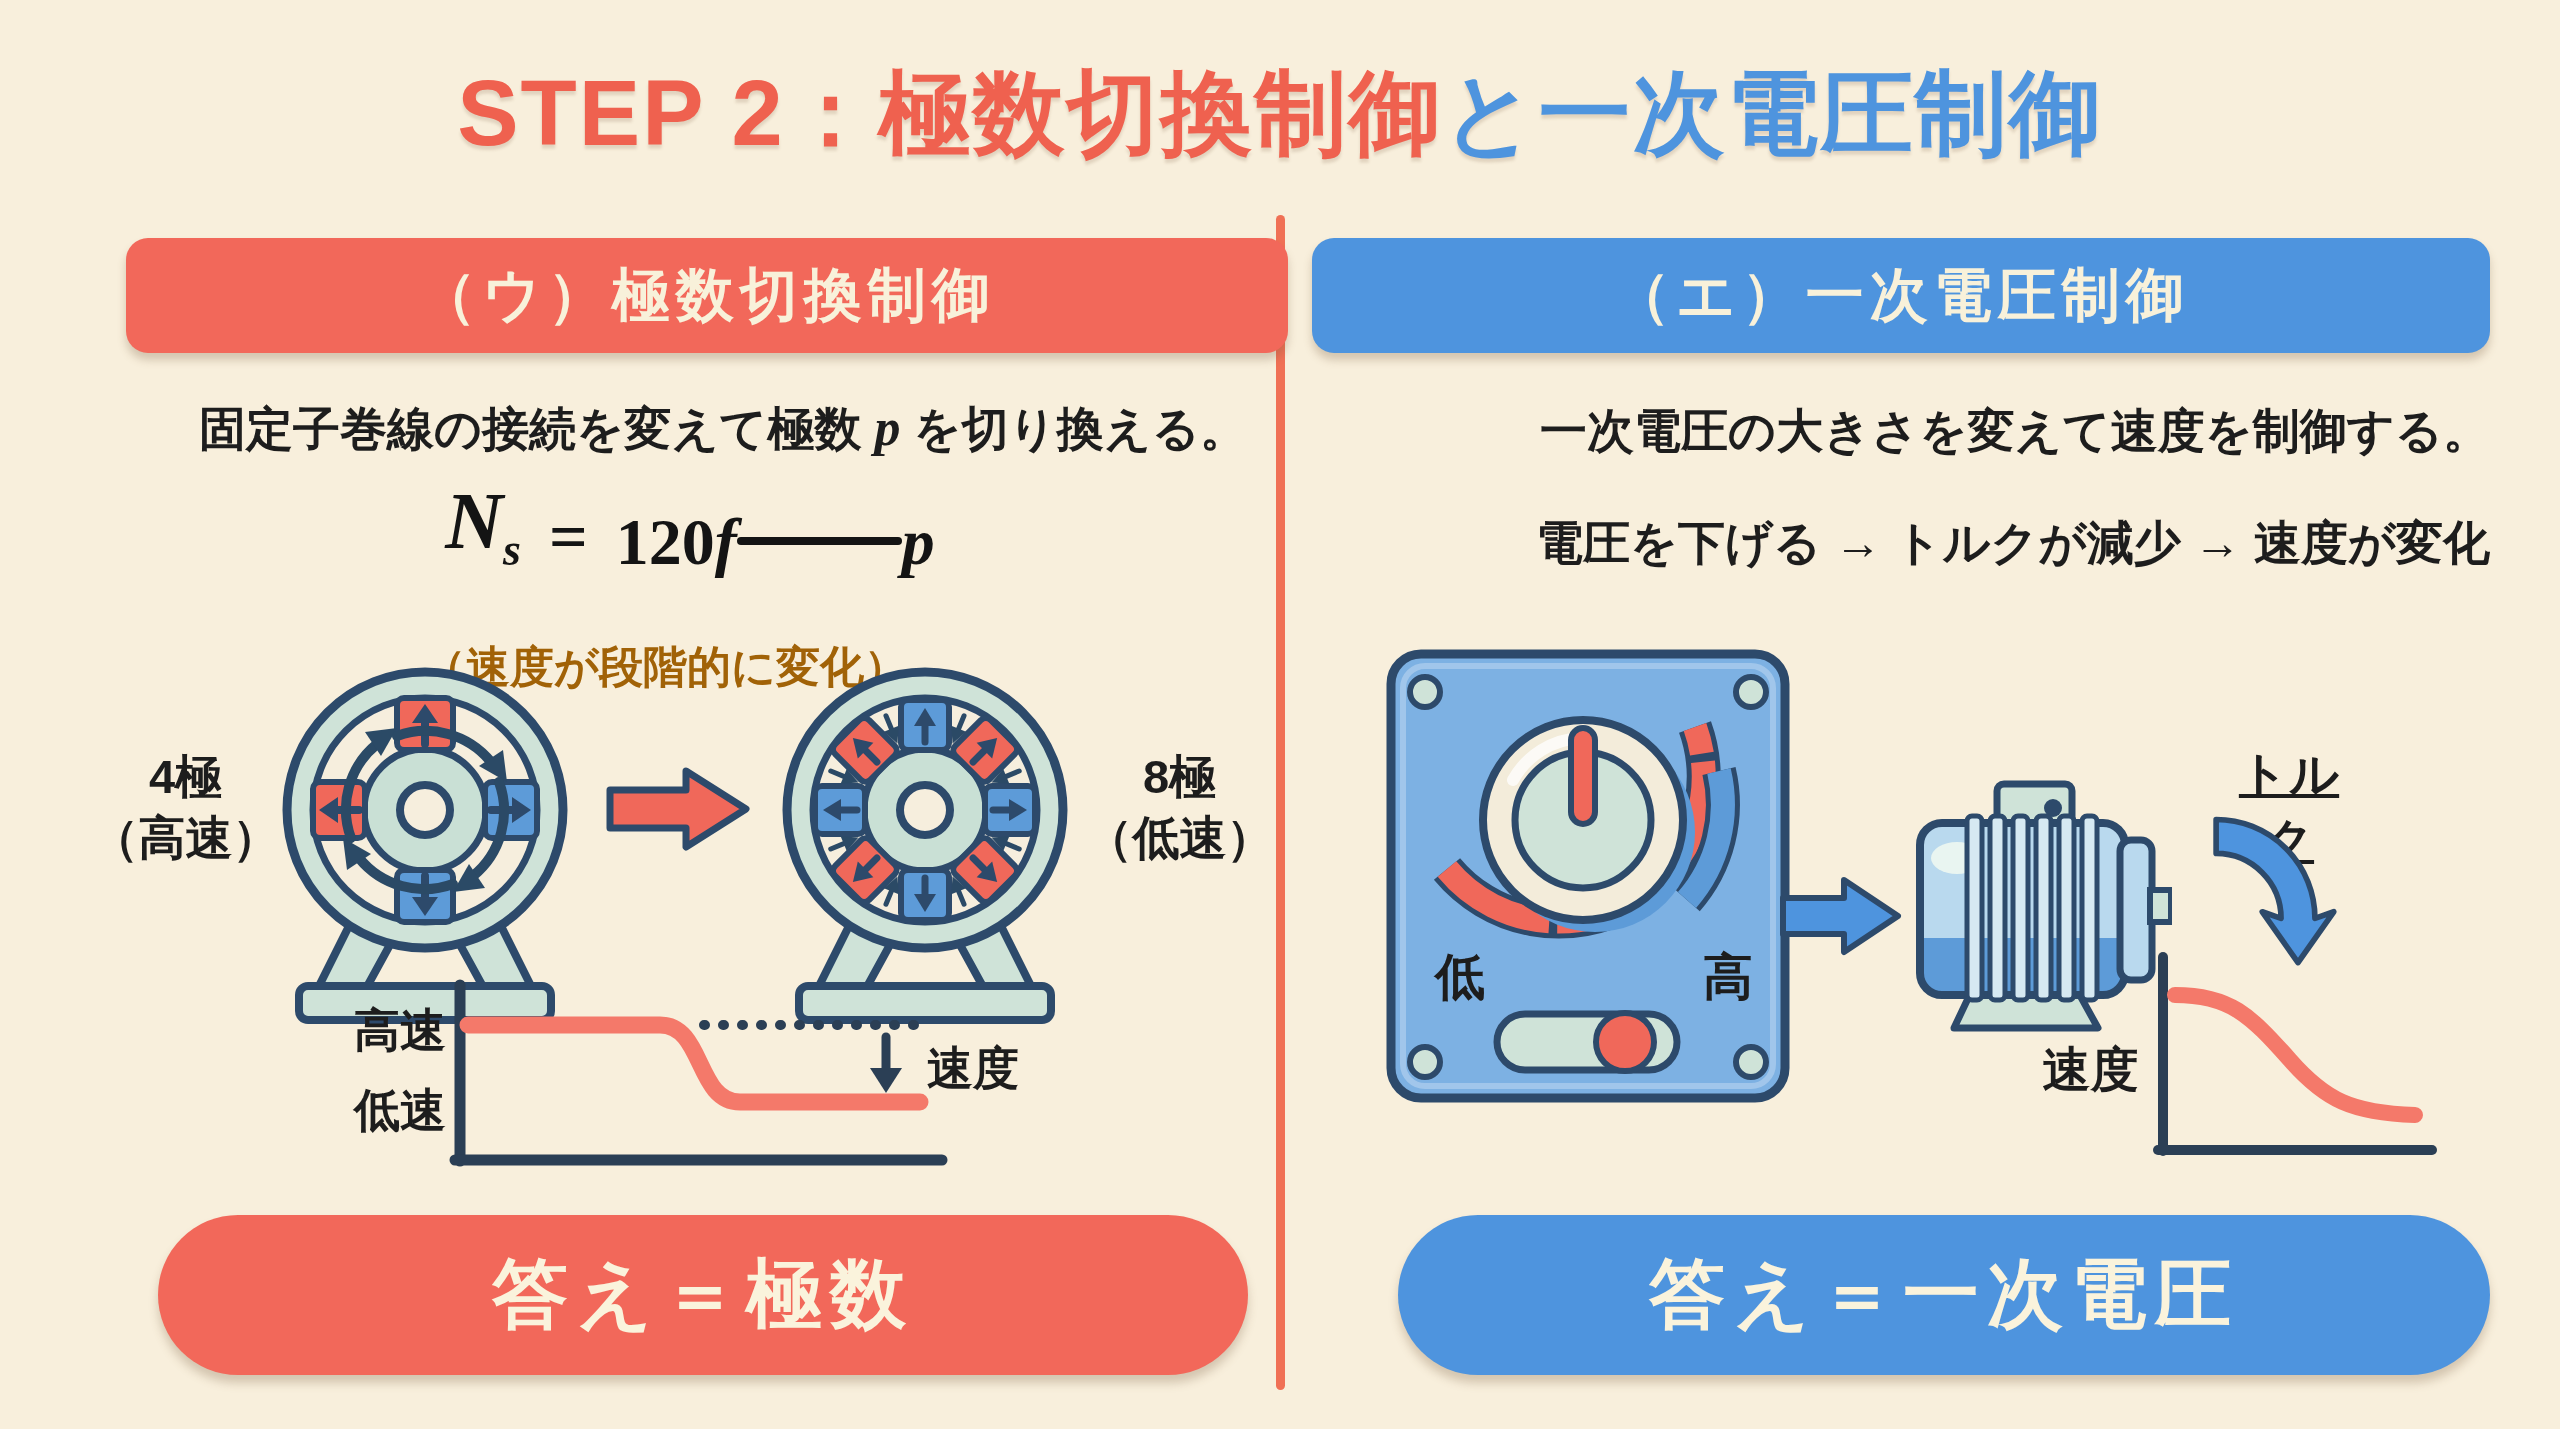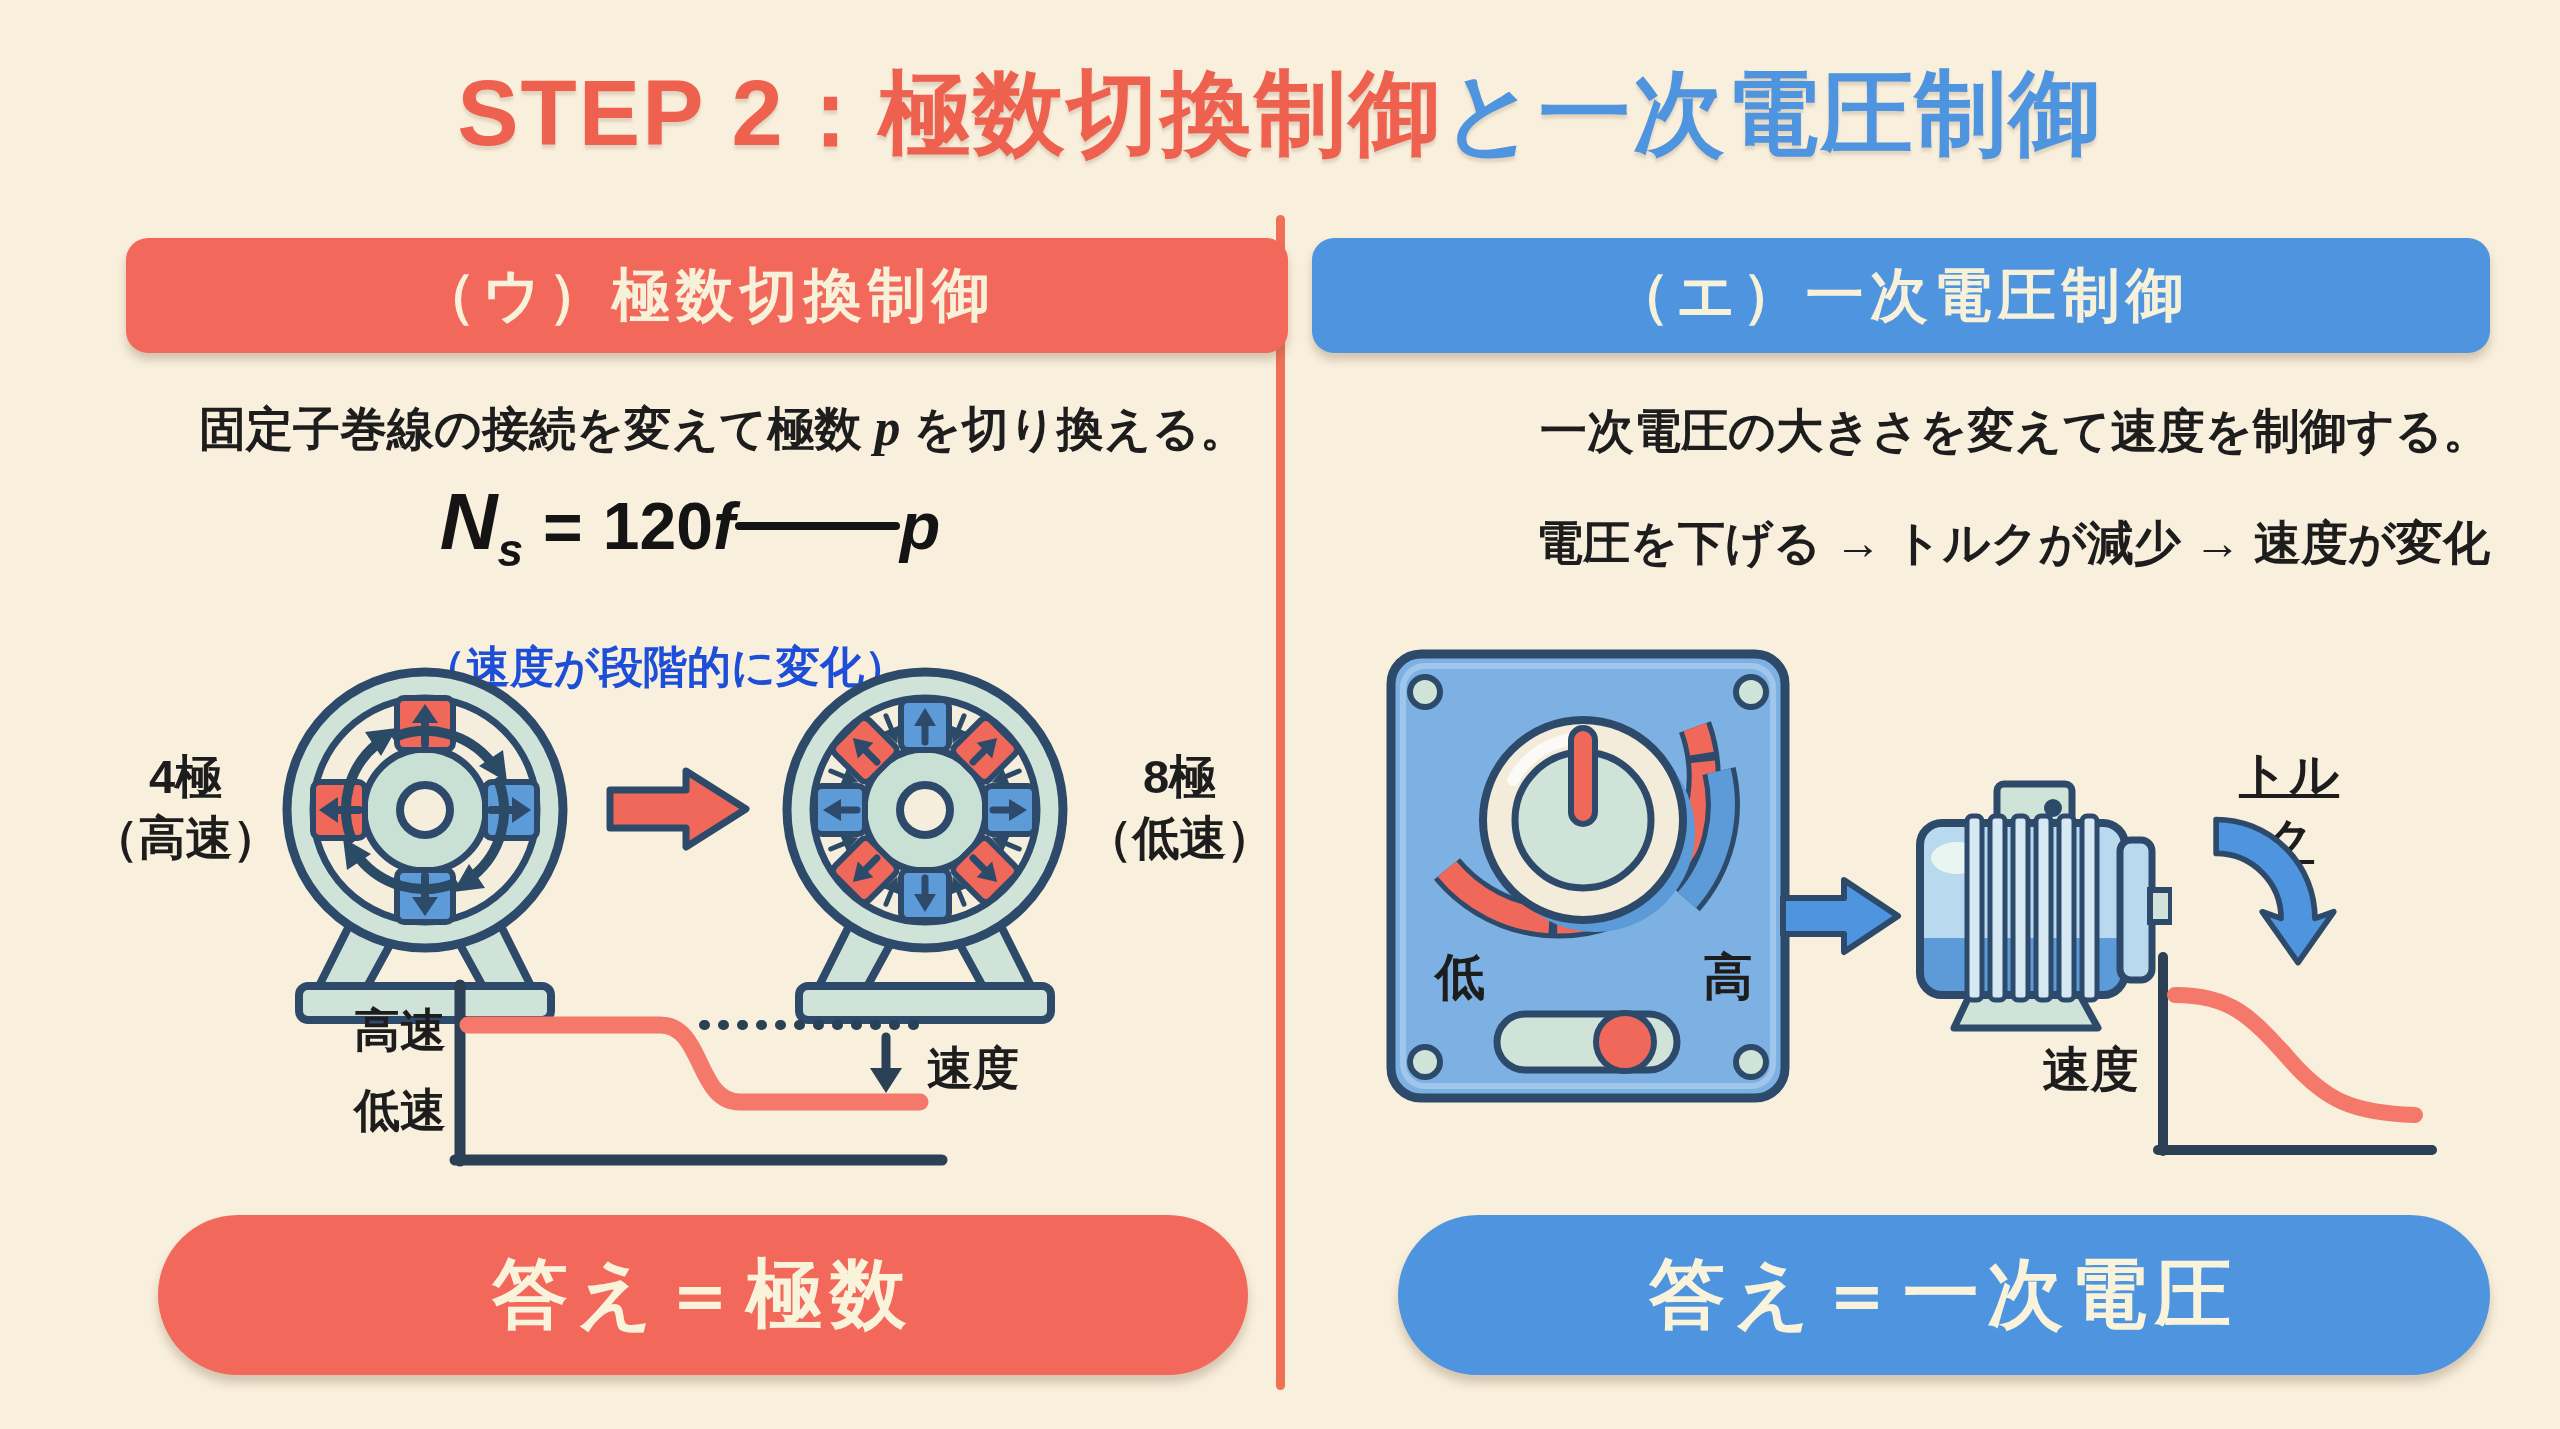--- a/index.html
+++ b/index.html
@@ -18,32 +18,32 @@
        justify-content:center;font-size:58px;font-weight:800;color:#f8f1da;letter-spacing:6px;
        box-shadow:0 7px 9px rgba(120,90,60,.28);}
   .hdr-left{left:85px;width:1162px;background:#f2685a;margin-left:41px;}
   .hdr-right{left:1312px;width:1178px;background:#4e94de;}
 
   .desc{position:absolute;font-size:47px;font-weight:800;color:#1d1d1d;text-align:right;}
   .mvar{font-family:"Liberation Serif","DejaVu Serif",serif;font-style:italic;font-weight:700;font-size:52px;}
 
   
   .formula{position:absolute;left:440px;top:476px;width:500px;display:flex;justify-content:center;
-           align-items:center;gap:20px;font-family:Liberation Sans, sans-serif;color:#141414;}
+           align-items:flex-end;gap:28px;font-family:Liberation Serif, serif;color:#141414;}
   .f-lhs{font-size:80px;font-style:italic;font-weight:700;}
   .f-lhs sub{font-size:46px;font-weight:700;}
   .f-eq{font-size:68px;font-weight:700;font-style:normal;}
   .frac{display:flex;flex-direction:row;align-items:center;}
   .frac-num{font-size:66px;font-weight:700;line-height:1.05;}
   .frac-num i{font-style:italic;}
   .frac-bar{width:165px;height:8px;background:#141414;border-radius:4px;margin:3px 0;}
   .frac-den{font-size:66px;font-weight:700;font-style:italic;line-height:1.05;}
 
   .note{position:absolute;left:335px;top:638px;width:660px;text-align:center;font-size:44px;
-        font-weight:800;color:#1d4ed8;}
+        font-weight:800;color:#a16207;}
 
   .pole-label{position:absolute;text-align:center;font-size:47px;font-weight:800;color:#1d1d1d;line-height:1.3;}
   .small-label{position:absolute;text-align:center;font-weight:800;color:#1d1d1d;}
 
   
   .pill{position:absolute;top:1215px;height:160px;border-radius:82px;display:flex;align-items:center;
         justify-content:center;font-size:76px;font-weight:800;color:#faf3dc;letter-spacing:8px;
         box-shadow:0 8px 10px rgba(120,90,60,.28);}
   .pill-left{left:158px;width:1090px;background:#f2685a;}
   .pill-right{left:1398px;width:1092px;background:#4e94de;}

